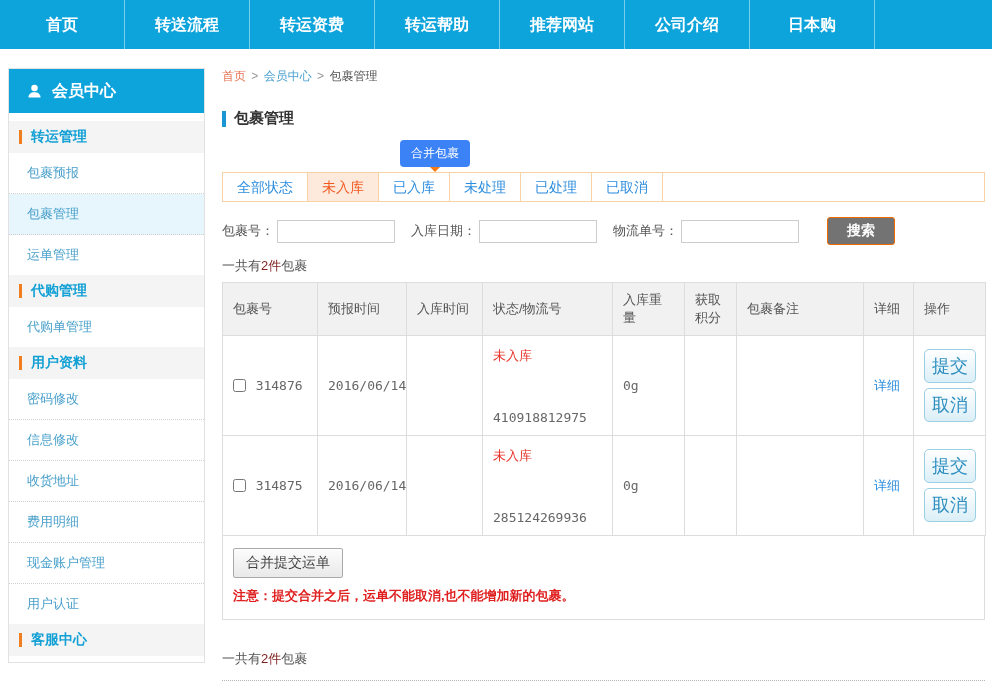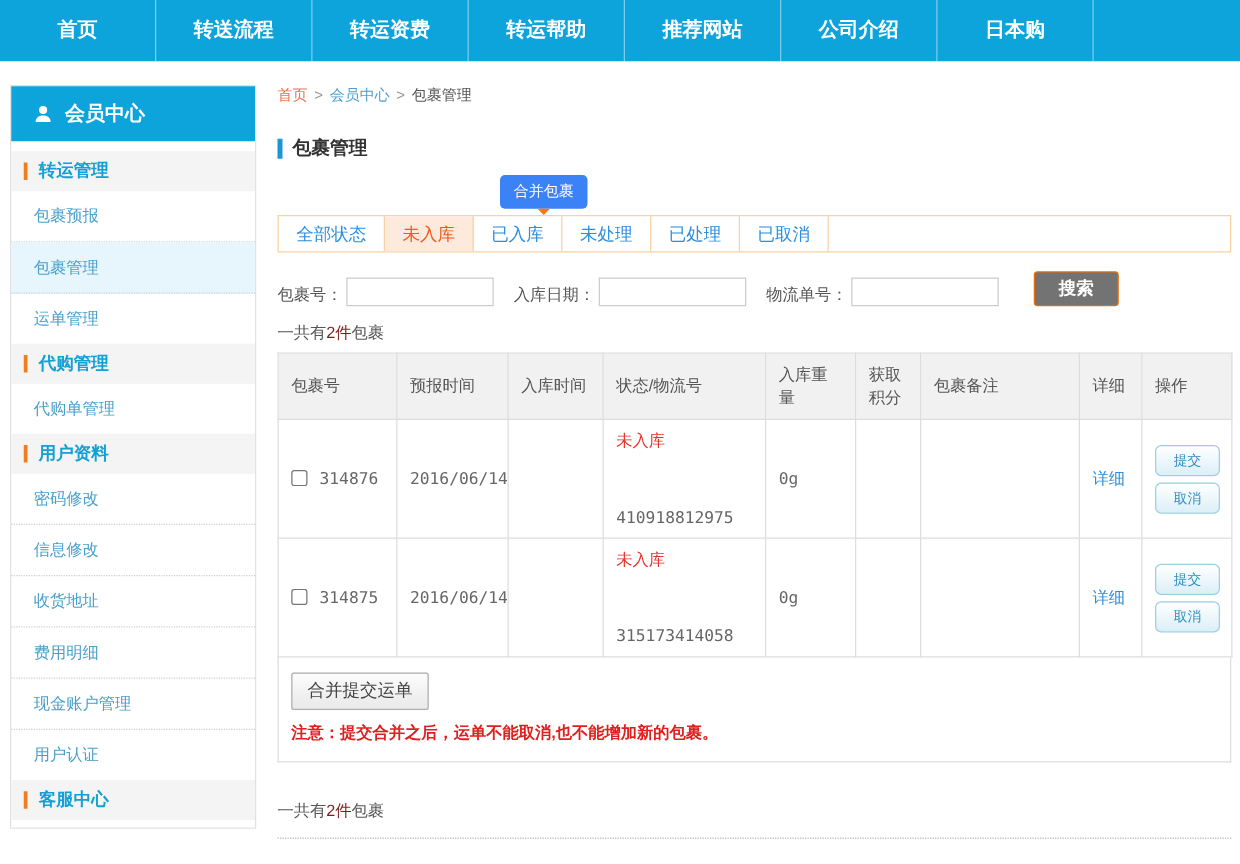--- a/index.html
+++ b/index.html
@@ -67,21 +67,21 @@
   }
 
   .tab-bar { display:flex; border:1px solid #f7d2a4; height:30px; }
   .tab {
     line-height:28px; padding:0 14px; font-size:14px; color:#2e8ede;
     border-right:1px solid #f7d2a4; cursor:pointer; white-space:nowrap;
   }
   .tab.active { background:#fdeadc; color:#f25820; }
   .tab-filler { flex:1; }
 
-  .filter-row { margin:15px 0 12px; display:flex; align-items:flex-end; font-size:13px; color:#555; }
+  .filter-row { margin:15px 0 12px; display:flex; align-items:center; font-size:13px; color:#555; }
   .filter-label { margin-right:3px; }
   .filter-input { width:118px; height:23px; border:1px solid #ccc; margin-right:16px; padding:0 4px; font-size:12px; }
   .search-btn {
     margin-left:12px; background:#737373; color:#fff; font-size:14px; font-weight:bold;
     border:1px solid #ef6a00; border-radius:3px; padding:4px 19px; cursor:pointer;
   }
 
   .summary { font-size:13px; color:#555; margin-bottom:7px; }
   .count-red { color:#7f1d1d; }
 
@@ -91,21 +91,21 @@
     font-weight:normal; color:#555; text-align:left; vertical-align:middle;
   }
   .pkg td { border:1px solid #ddd; padding:8px 10px; height:61px; vertical-align:middle; color:#666; }
   .pkg input[type=checkbox] { width:13px; height:13px; margin:0 6px 0 0; vertical-align:-2px; }
   .status-red { color:#e7342a; font-size:13px; margin-bottom:3px; }
   .tracking { color:#666;margin-top:45px; }
   .detail-link { color:#2e8ede; cursor:pointer; }
   .op-cell { text-align:center; }
   .op-btn {
     display:block; margin:5px auto; width:52px; padding:4px 0; text-align:center;
-    font-size:11px; color:#2e8fc0; background:linear-gradient(180deg,#ffffff,#dbeff7);
+    font-size:18px; color:#2e8fc0; background:linear-gradient(180deg,#ffffff,#dbeff7);
     border:1px solid #9bcfe3; border-radius:5px; cursor:pointer;
   }
 
   .table-footer { width:763px; border:1px solid #ddd; border-top:none; padding:12px 10px 14px; }
   .merge-btn {
     font-size:14px; color:#444; padding:5px 12px; cursor:pointer;
     background:linear-gradient(180deg,#fcfcfc,#e9e9e9); border:1px solid #aaa; border-radius:2px;
   }
   .note { margin-top:9px; color:#e01f1f; font-weight:bold; font-size:13px; }
 
@@ -269,21 +269,21 @@
         </tr>
         <tr>
           <td>
             <input type="checkbox" style="">
             <span class="mono">314875</span>
           </td>
           <td class="mono">2016/06/14</td>
           <td></td>
           <td>
             <div class="status-red">未入库</div>
-            <div class="tracking mono">315173414058</div>
+            <div class="tracking mono">285124269936</div>
           </td>
           <td class="mono">0g</td>
           <td></td>
           <td></td>
           <td><span class="detail-link">详细</span></td>
           <td class="op-cell">
             <button class="op-btn">提交</button>
             <button class="op-btn">取消</button>
           </td>
         </tr>

